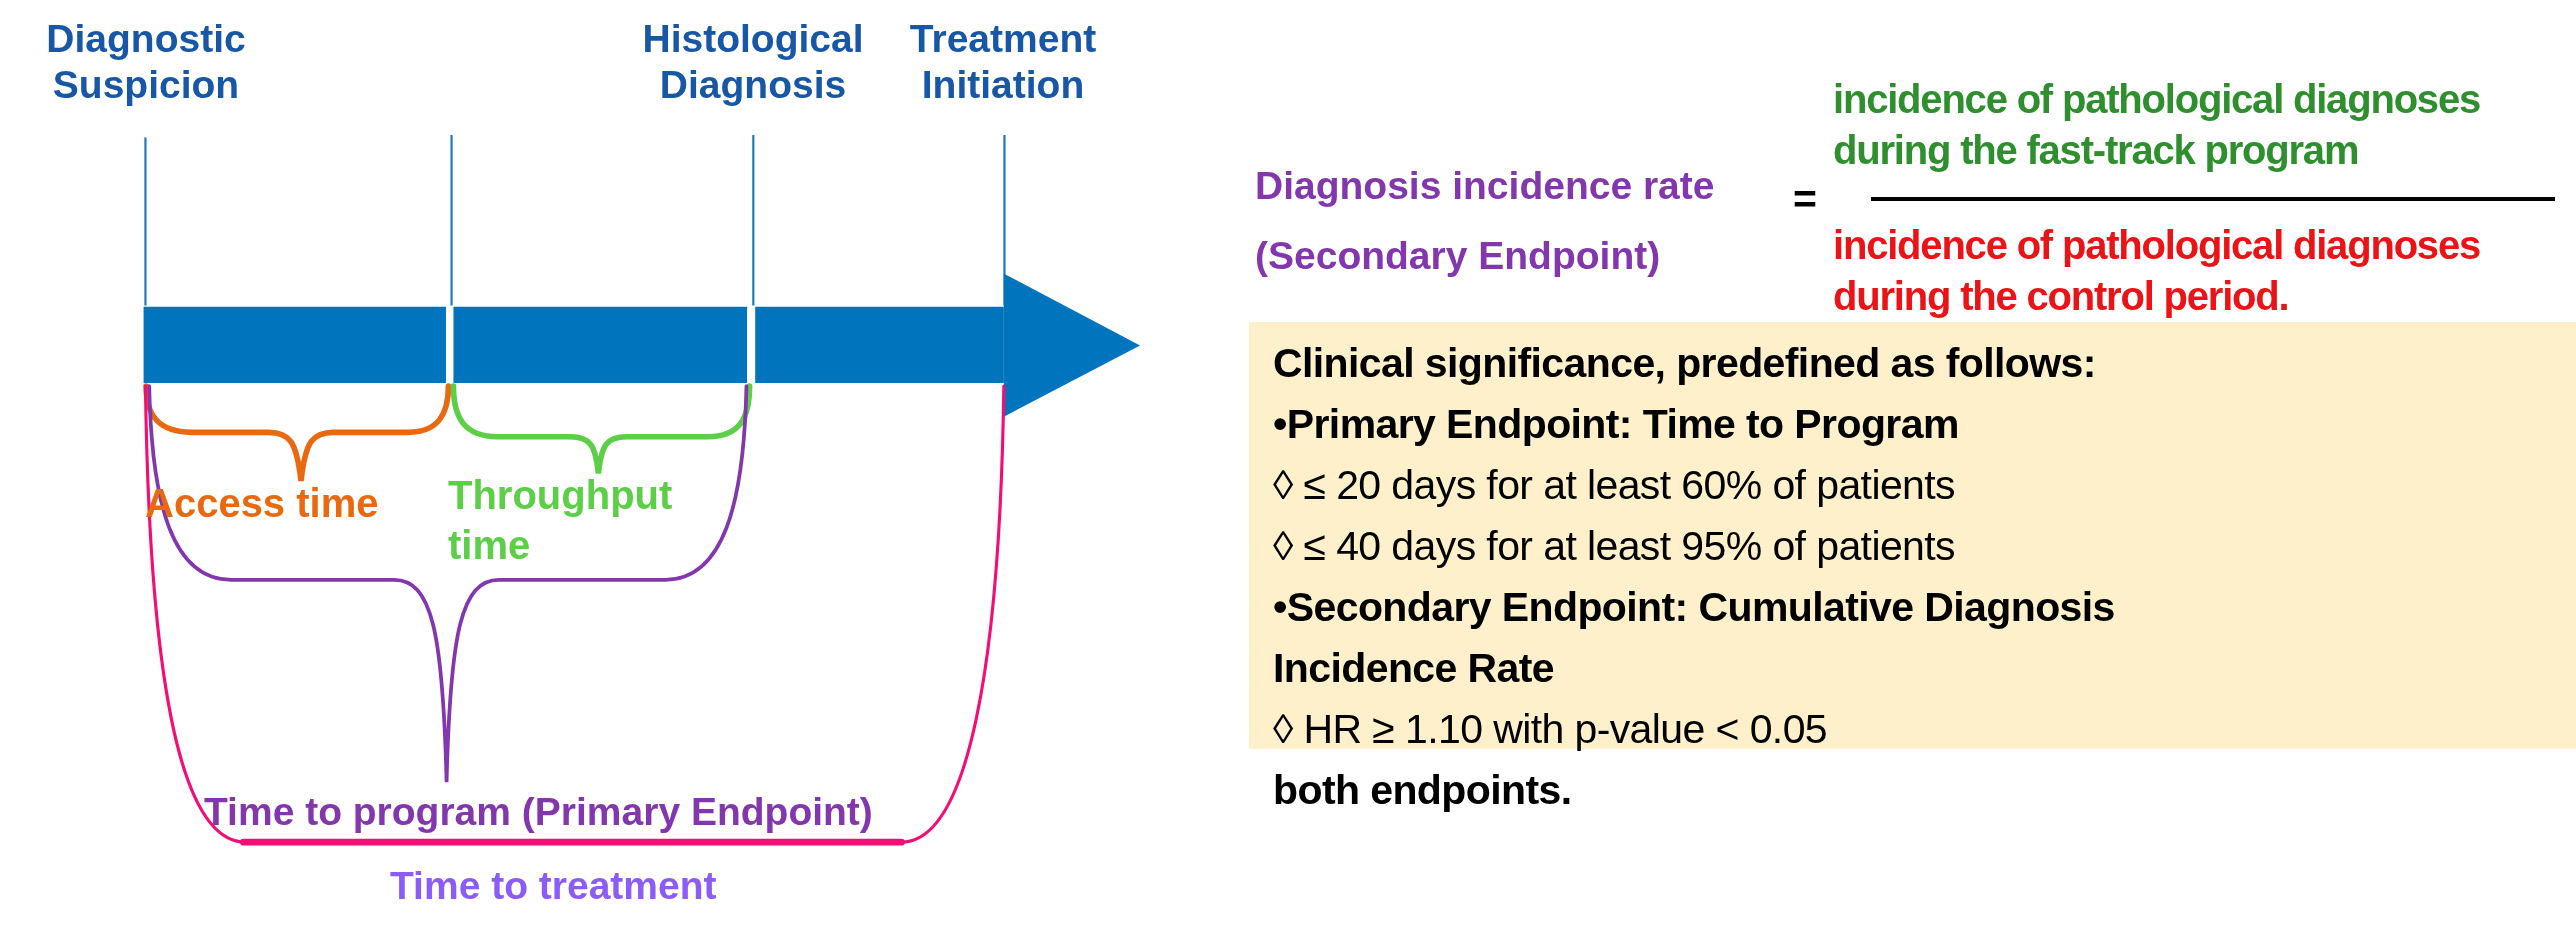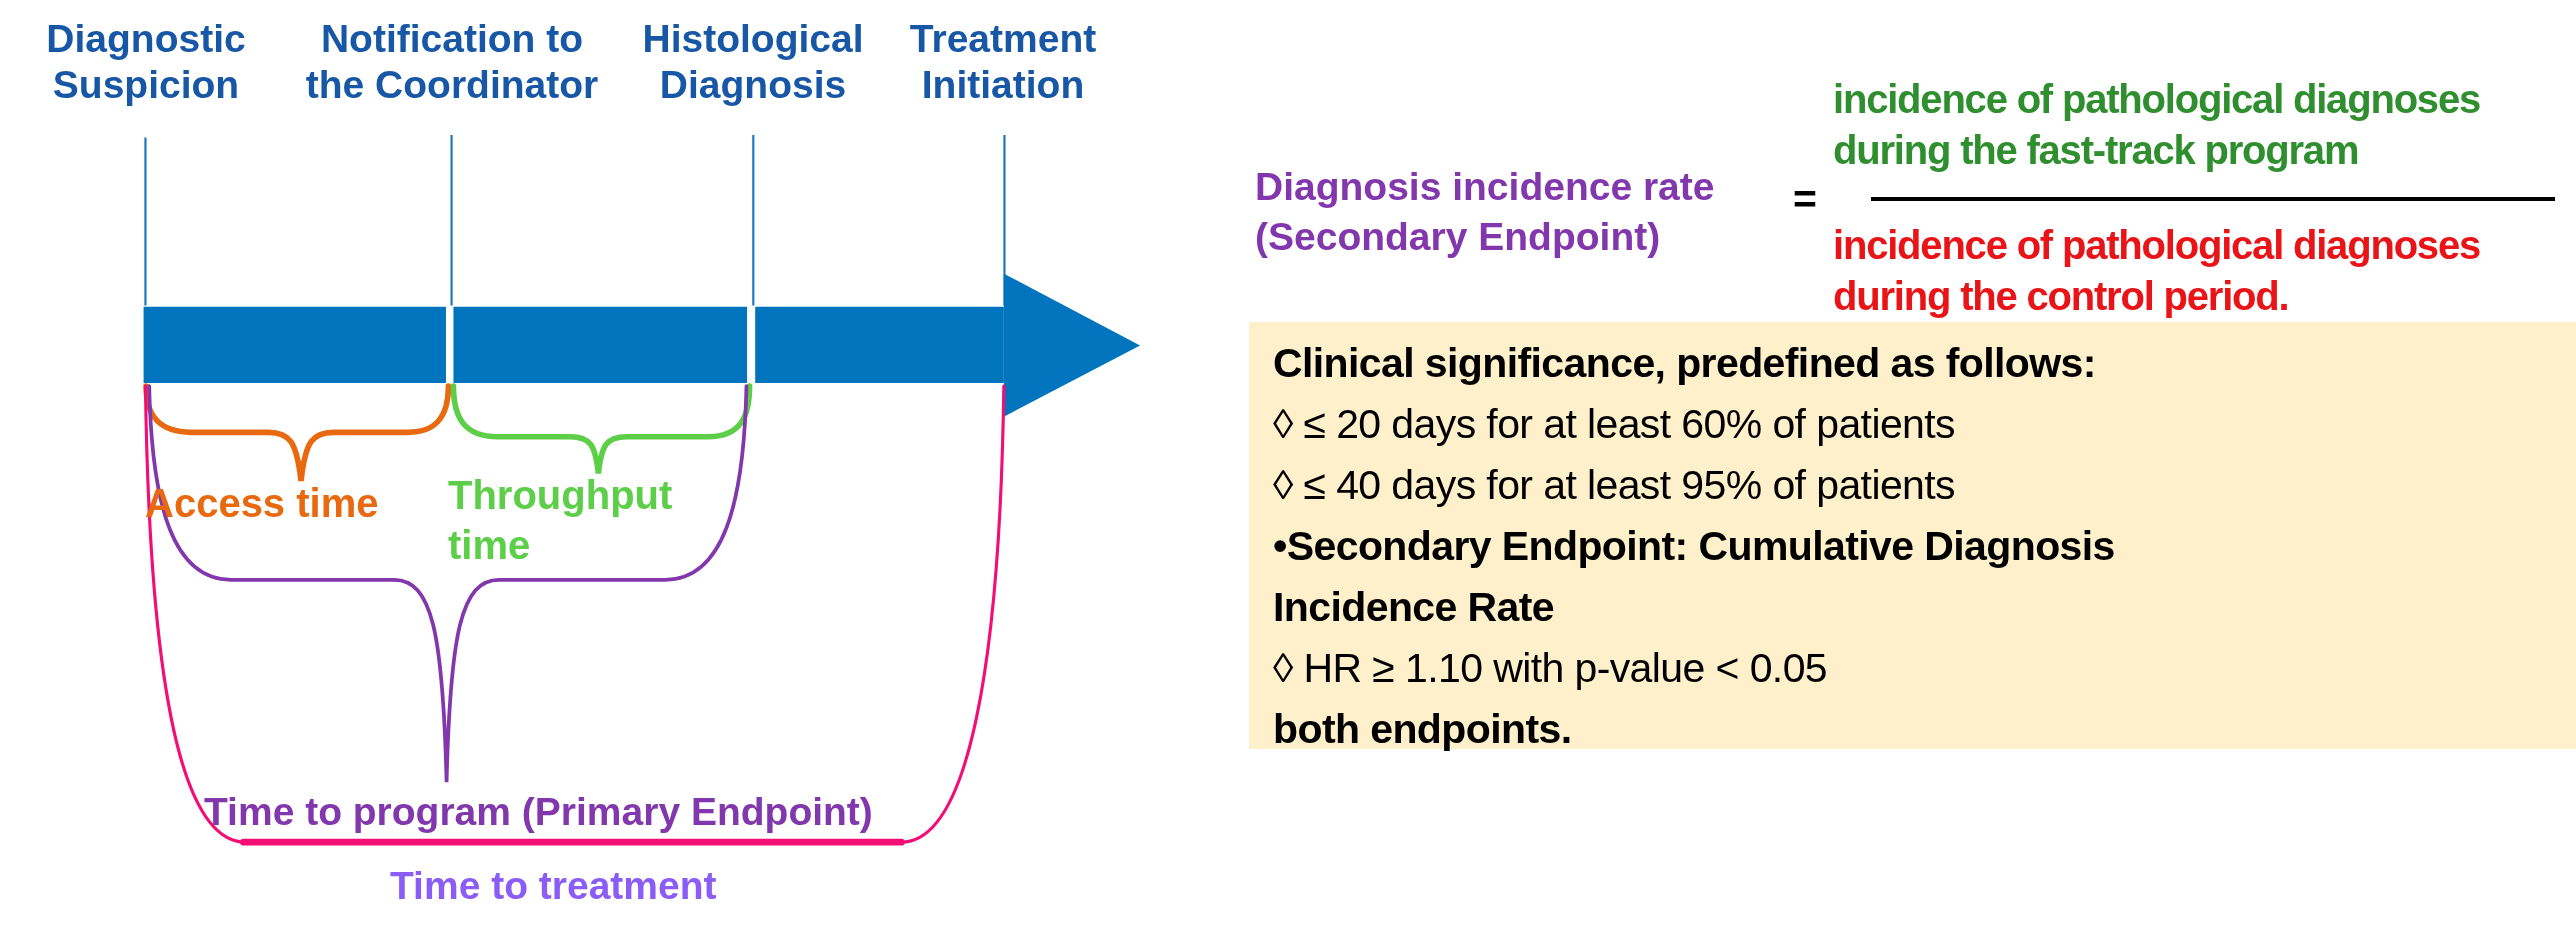--- a/index.html
+++ b/index.html
@@ -11,21 +11,21 @@
 
   
   .mlabel{width:300px;top:16px;font-size:39px;font-weight:700;line-height:46px;
           color:#1757A6;text-align:center;white-space:pre-line;}
   .access-label{left:117px;width:312px;top:481px;font-size:40px;font-weight:700;color:#E8690F;}
   .throughput-label{left:420px;width:312px;top:470px;font-size:40px;font-weight:700;line-height:50px;color:#5DCE48;}
   .program-label{left:176px;width:750px;top:790px;font-size:39px;font-weight:700;color:#8238AC;}
   .treatment-label{left:362px;width:375px;top:864px;font-size:39px;font-weight:700;color:#8b5cf6;}
 
   
-  .formula-lhs{left:1227px;width:550px;top:162px;font-size:39px;font-weight:700;line-height:50px;color:#8238AC;}
+  .formula-lhs{left:1227px;width:550px;top:151px;font-size:39px;font-weight:700;line-height:70px;color:#8238AC;}
   .formula-eq{left:1765px;top:176px;font-size:41px;font-weight:700;color:#000000;}
   .formula-num{left:1805px;width:750px;top:74px;font-size:40px;font-weight:700;line-height:51px;
                color:#2F8F2F;letter-spacing:-1.2px;}
   .frac-line{left:1843px;top:197px;width:684px;height:4.4px;background:#000000;}
   .formula-den{left:1805px;width:750px;top:220px;font-size:40px;font-weight:700;line-height:51px;
                color:#E81417;letter-spacing:-1.2px;}
 
   
   .sig-box{left:1221px;top:322px;width:1334px;height:427px;background:#FEF0CB;
            box-sizing:border-box;padding:11.2px 24px;color:#000000;}
@@ -60,22 +60,20 @@
 
     <path d="M 194 618 C 198 810, 232 928, 325 928 L 586 928 C 646 928, 664 1010, 670 1252
              C 676 1010, 694 928, 754 928 L 1020 928 C 1112 928, 1146 810, 1150 618" fill="none" stroke="#8238AC" stroke-width="6" stroke-linecap="round"></path>
 
     <path d="M 188 618 C 194 1060, 238 1348, 348 1348 L 1398 1348 C 1506 1348, 1556 1060, 1562 618" fill="none" stroke="#F30D74" stroke-width="5" stroke-linecap="round"></path>
     <path d="M 345 1348 L 1398 1348" fill="none" stroke="#F30D74" stroke-width="11" stroke-linecap="round"></path>
   </svg>
 
   <div class="abs mlabel" style="left:-32px">Diagnostic
 Suspicion</div>
-  <div class="abs mlabel" style="left:274px">Notification to
-the Coordinator</div>
   <div class="abs mlabel" style="left:575px">Histological
 Diagnosis</div>
   <div class="abs mlabel" style="left:825px">Treatment
 Initiation</div>
 
   <div class="abs center pre throughput-label">Throughput
 time</div>
   <div class="abs center access-label">Access time</div>
   <div class="abs center program-label">Time to program (Primary Endpoint)</div>
   <div class="abs center treatment-label">Time to treatment</div>
@@ -86,20 +84,21 @@
     <div class="abs formula-eq">=</div>
     <div class="abs center pre formula-num">incidence of pathological diagnoses
 during the fast-track program</div>
     <div class="abs frac-line"></div>
     <div class="abs center pre formula-den">incidence of pathological diagnoses
 during the control period.</div>
   </div>
 
   <div class="abs sig-box">
     <div class="box-line"><span class="n"></span><span class="b">Clinical significance, predefined as follows:</span></div>
+    <div class="box-line"><span class="n"></span><span class="b">•Primary Endpoint: Time to Program</span></div>
     <div class="box-line"><span class="n">◊ ≤ 20 days for at least 60% of patients</span><span class="b"></span></div>
     <div class="box-line"><span class="n">◊ ≤ 40 days for at least 95% of patients</span><span class="b"></span></div>
     <div class="box-line"><span class="n"></span><span class="b">•Secondary Endpoint: Cumulative Diagnosis</span></div>
     <div class="box-line"><span class="n"></span><span class="b">Incidence Rate</span></div>
     <div class="box-line"><span class="n">◊ HR ≥ 1.10 with p-value &lt; 0.05</span><span class="b"></span></div>
     <div class="box-line"><span class="n"></span><span class="b">both endpoints.</span></div>
   </div>
 
 </div>
 

